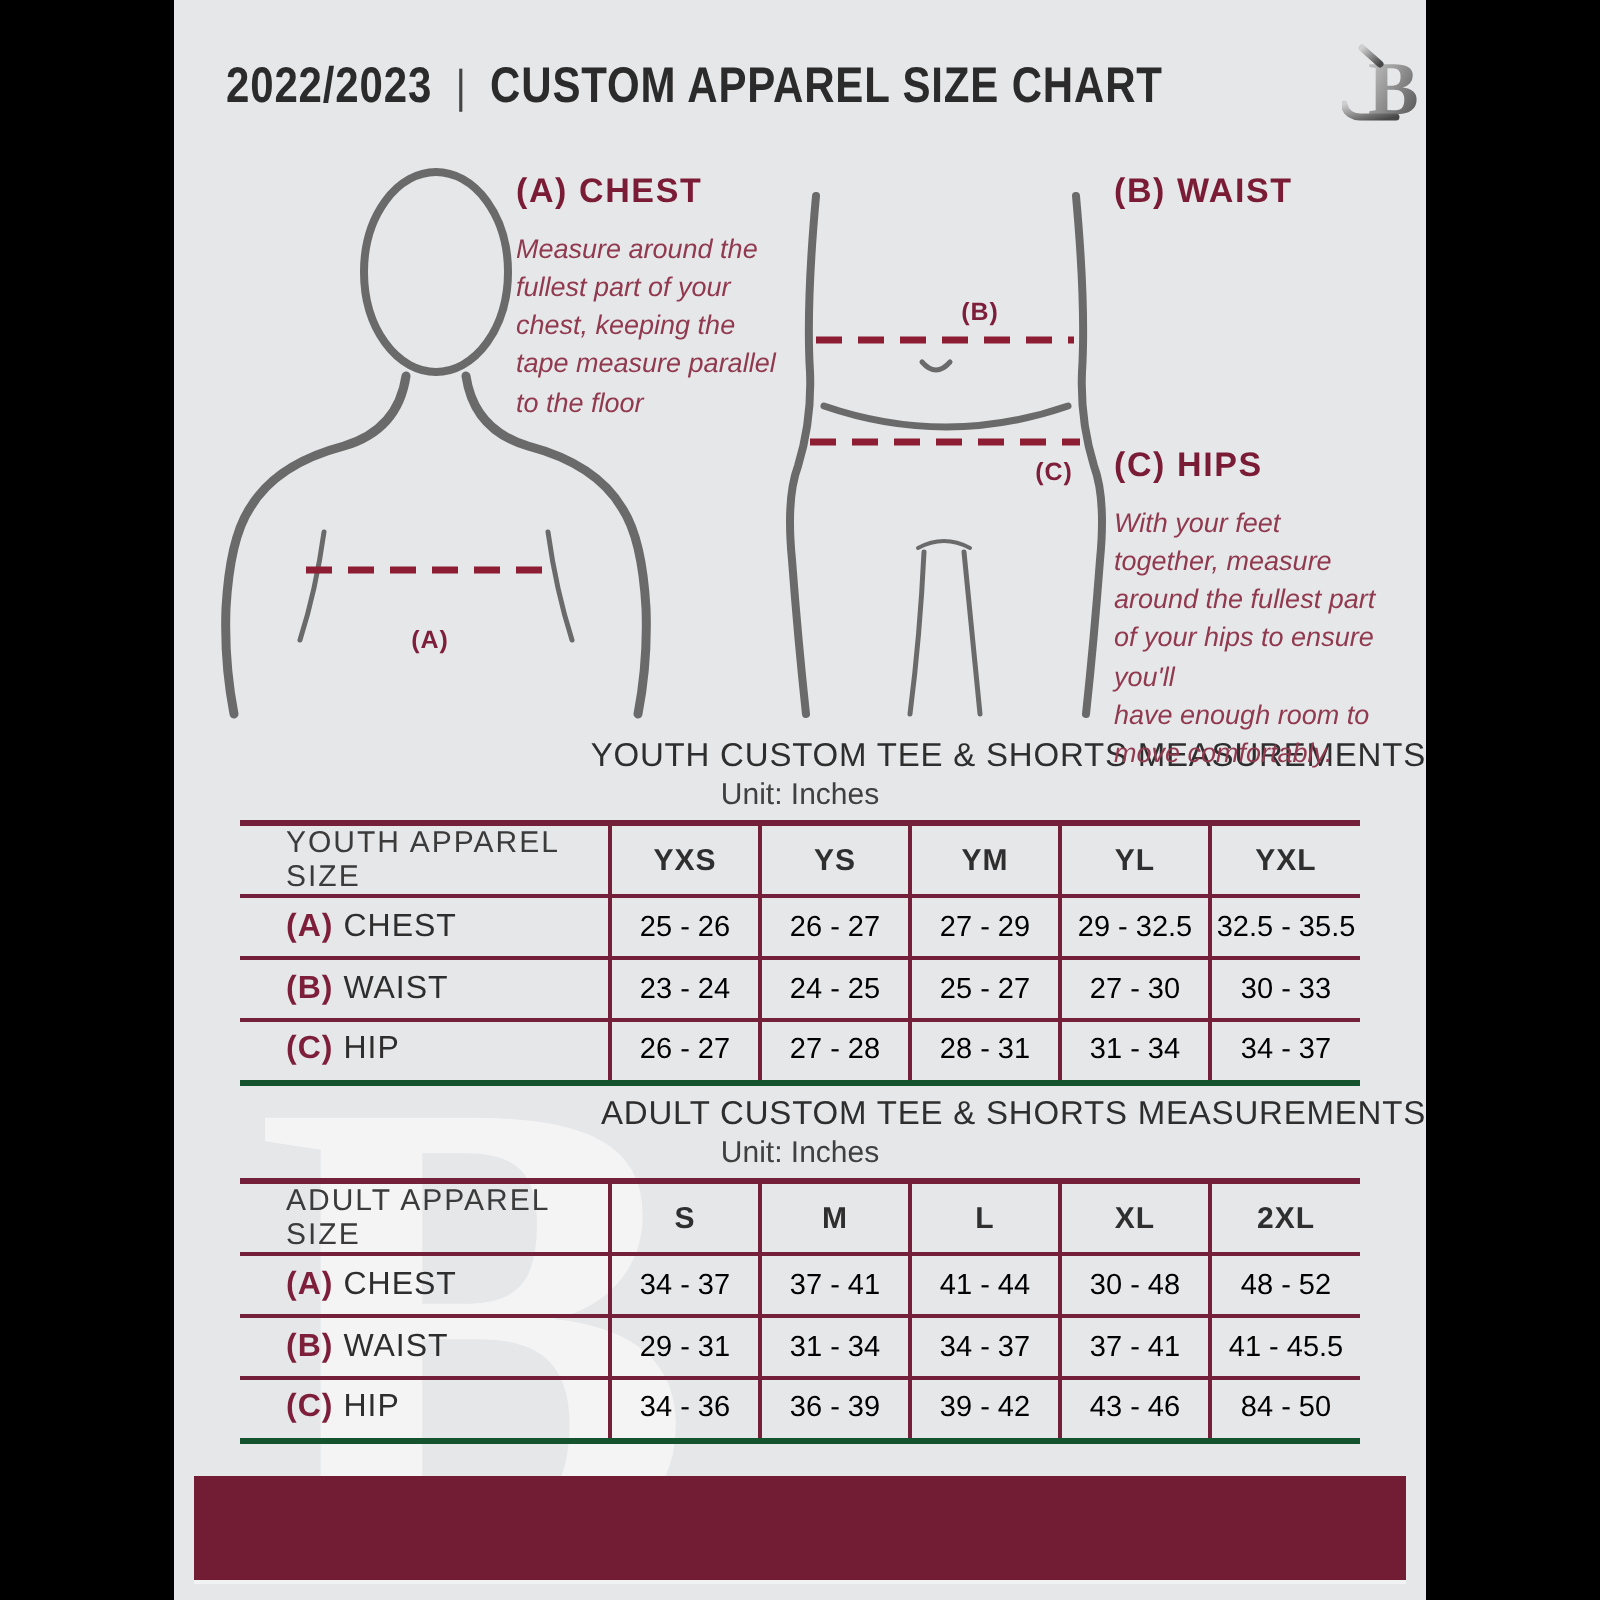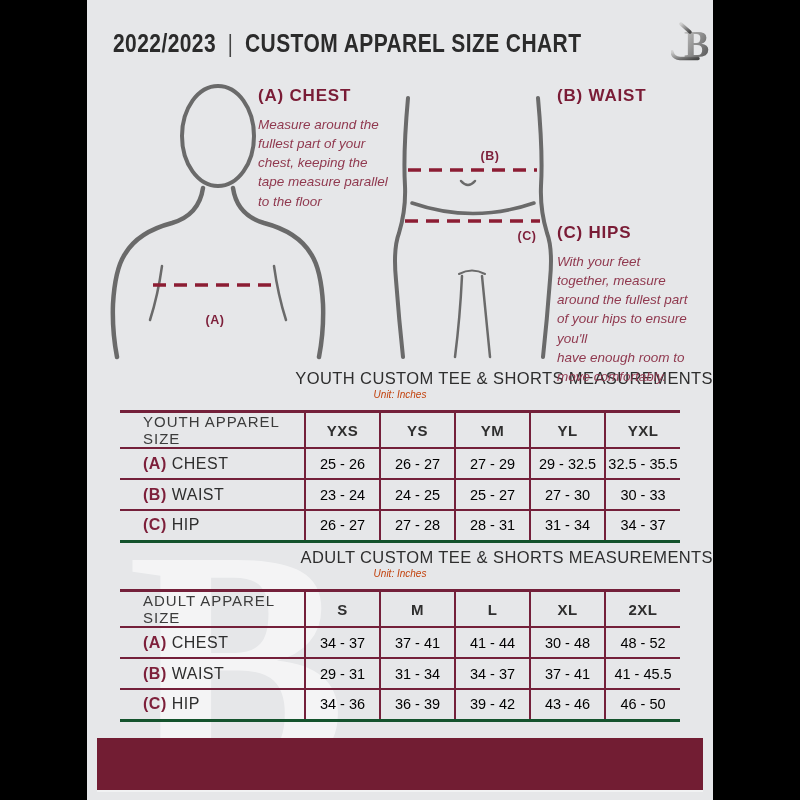--- a/index.html
+++ b/index.html
@@ -40,21 +40,21 @@
   .instr { position:absolute; z-index:2; }
   .instr h3 { font-size:17px; font-weight:800; letter-spacing:.8px; color:#7a1c36; margin-bottom:9px; white-space:nowrap; }
   .instr p  { font-size:13.5px; font-style:italic; line-height:1.42; color:#90394f; white-space:pre-line; }
   .instr-a { left:171px; top:86px;  width:170px; }
   .instr-b { left:470px; top:86px;  width:156px; }
   .instr-c { left:470px; top:223px; width:166px; }
   
   .tbl-title { position:absolute; left:0; width:626px; text-align:right; z-index:1;
                font-size:16.5px; font-weight:400; letter-spacing:.4px; color:#2e2e2e;padding-left:40px; }
   .tbl-unit  { position:absolute; left:0; width:626px; text-align:center; z-index:1;
-               font-size:10px; font-style:italic; color:#c2410c; }
+               font-size:15px; color:#404040; }
   .youth-title { top:369px; } .youth-unit { top:389px; }
   .adult-title { top:548px; } .adult-unit { top:568px; }
   table.size-table {
     position:absolute; left:33px; width:560px; z-index:1;
     border-collapse:collapse; table-layout:fixed; background:transparent;
   }
   .youth-table { top:410px; } .adult-table { top:589px; }
   .size-table col.c-label { width:185px; }
   .size-table col.c-size  { width:75px;  }
   .size-table thead tr { height:35px; border-top:3px solid #74203a; border-bottom:2px solid #74203a; }
@@ -243,21 +243,21 @@
           <td class="val">34 - 37</td>
           <td class="val">37 - 41</td>
           <td class="val">41 - 45.5</td>
         </tr>
         <tr>
           <td class="row-label"><span class="pfx">(C)</span><span>HIP</span></td>
           <td class="val">34 - 36</td>
           <td class="val">36 - 39</td>
           <td class="val">39 - 42</td>
           <td class="val">43 - 46</td>
-          <td class="val">46 - 50</td>
+          <td class="val">84 - 50</td>
         </tr>
       </tbody>
     </table>
 
     <div class="footer-bar"></div>
 
   </div>
 </div>
 
 </body></html>

